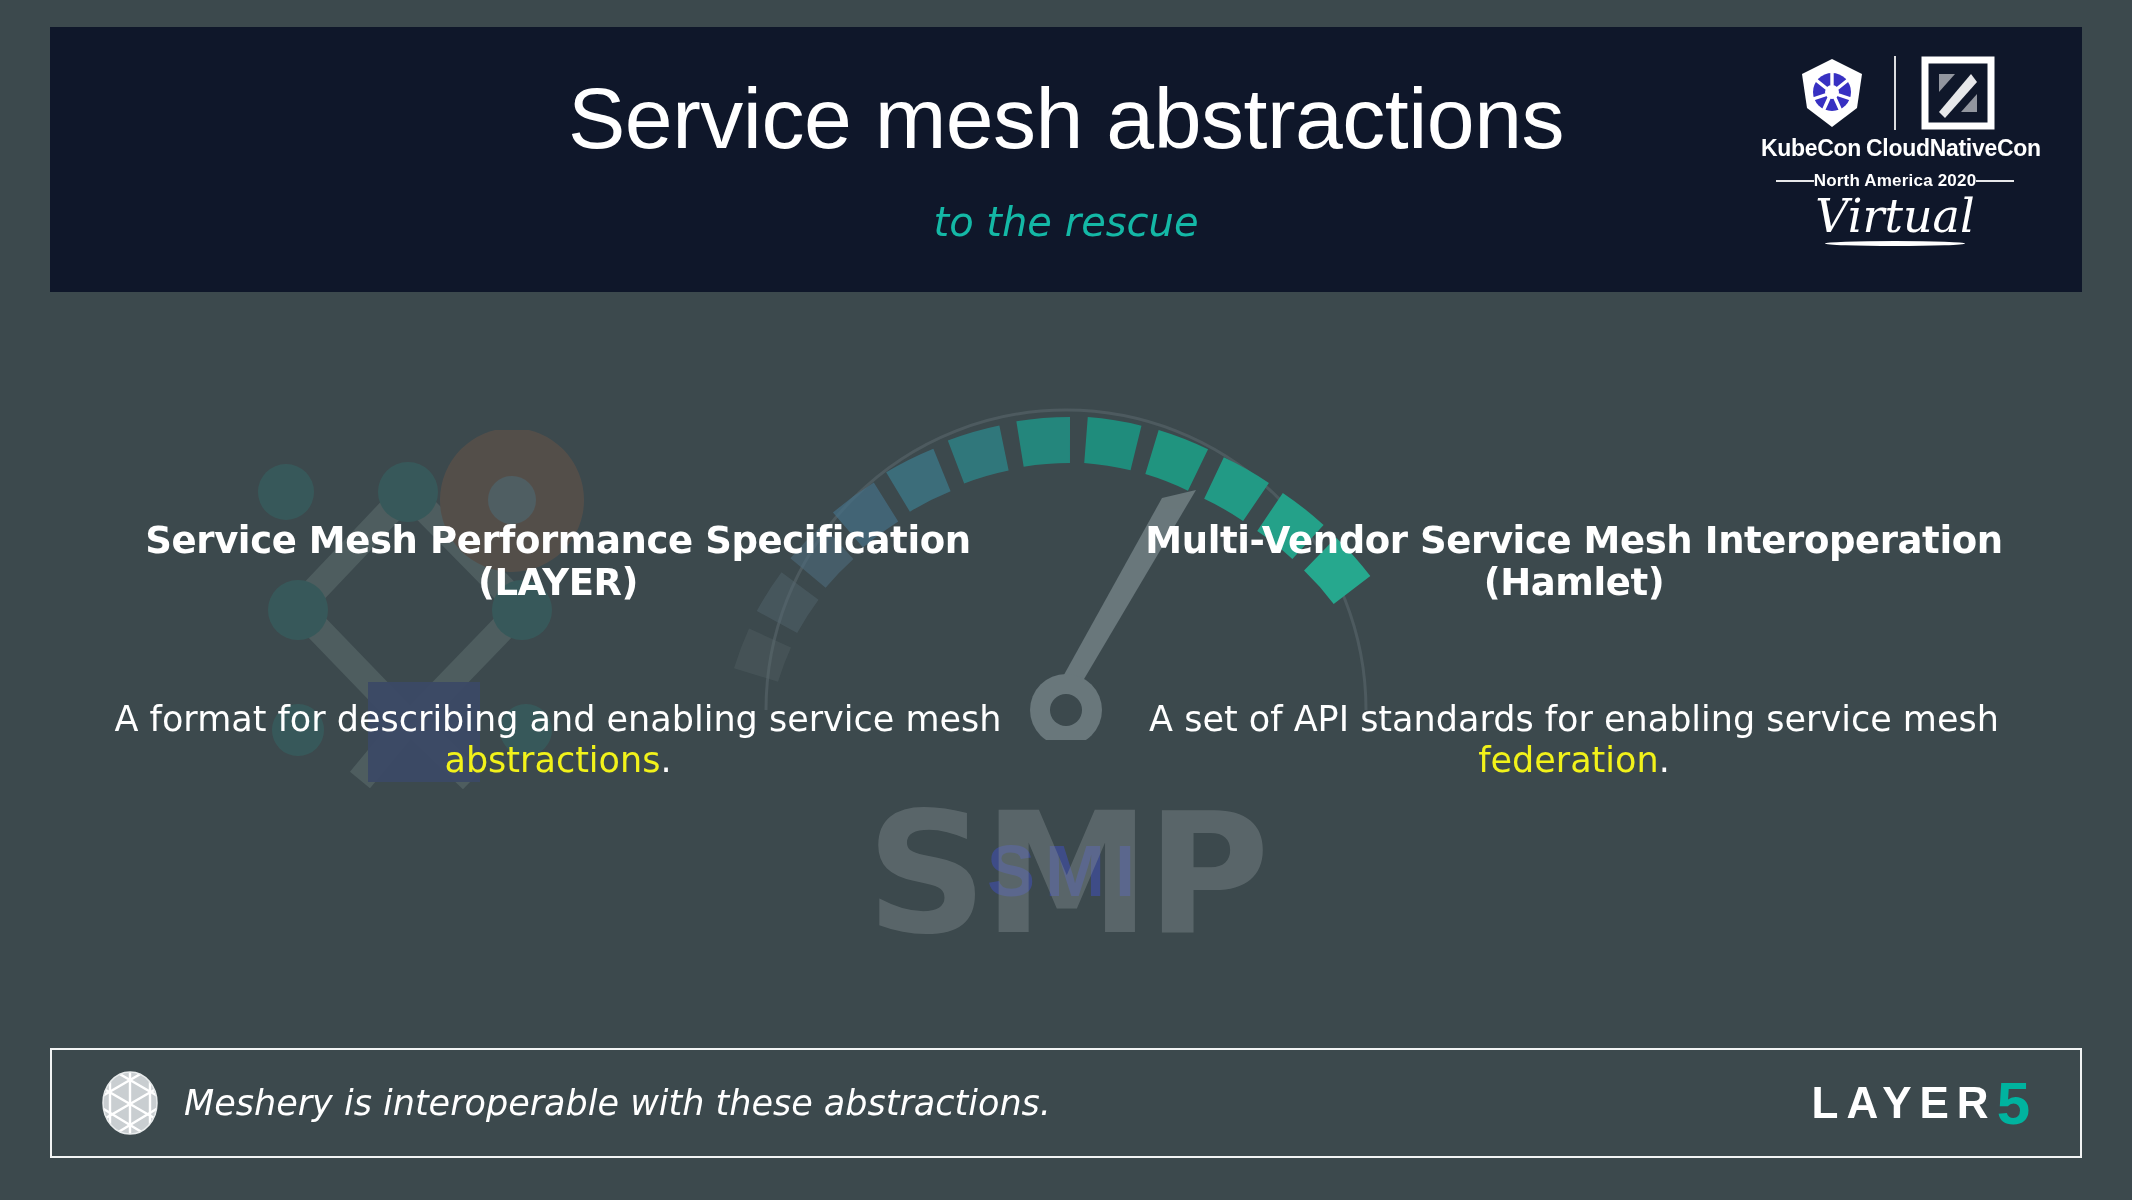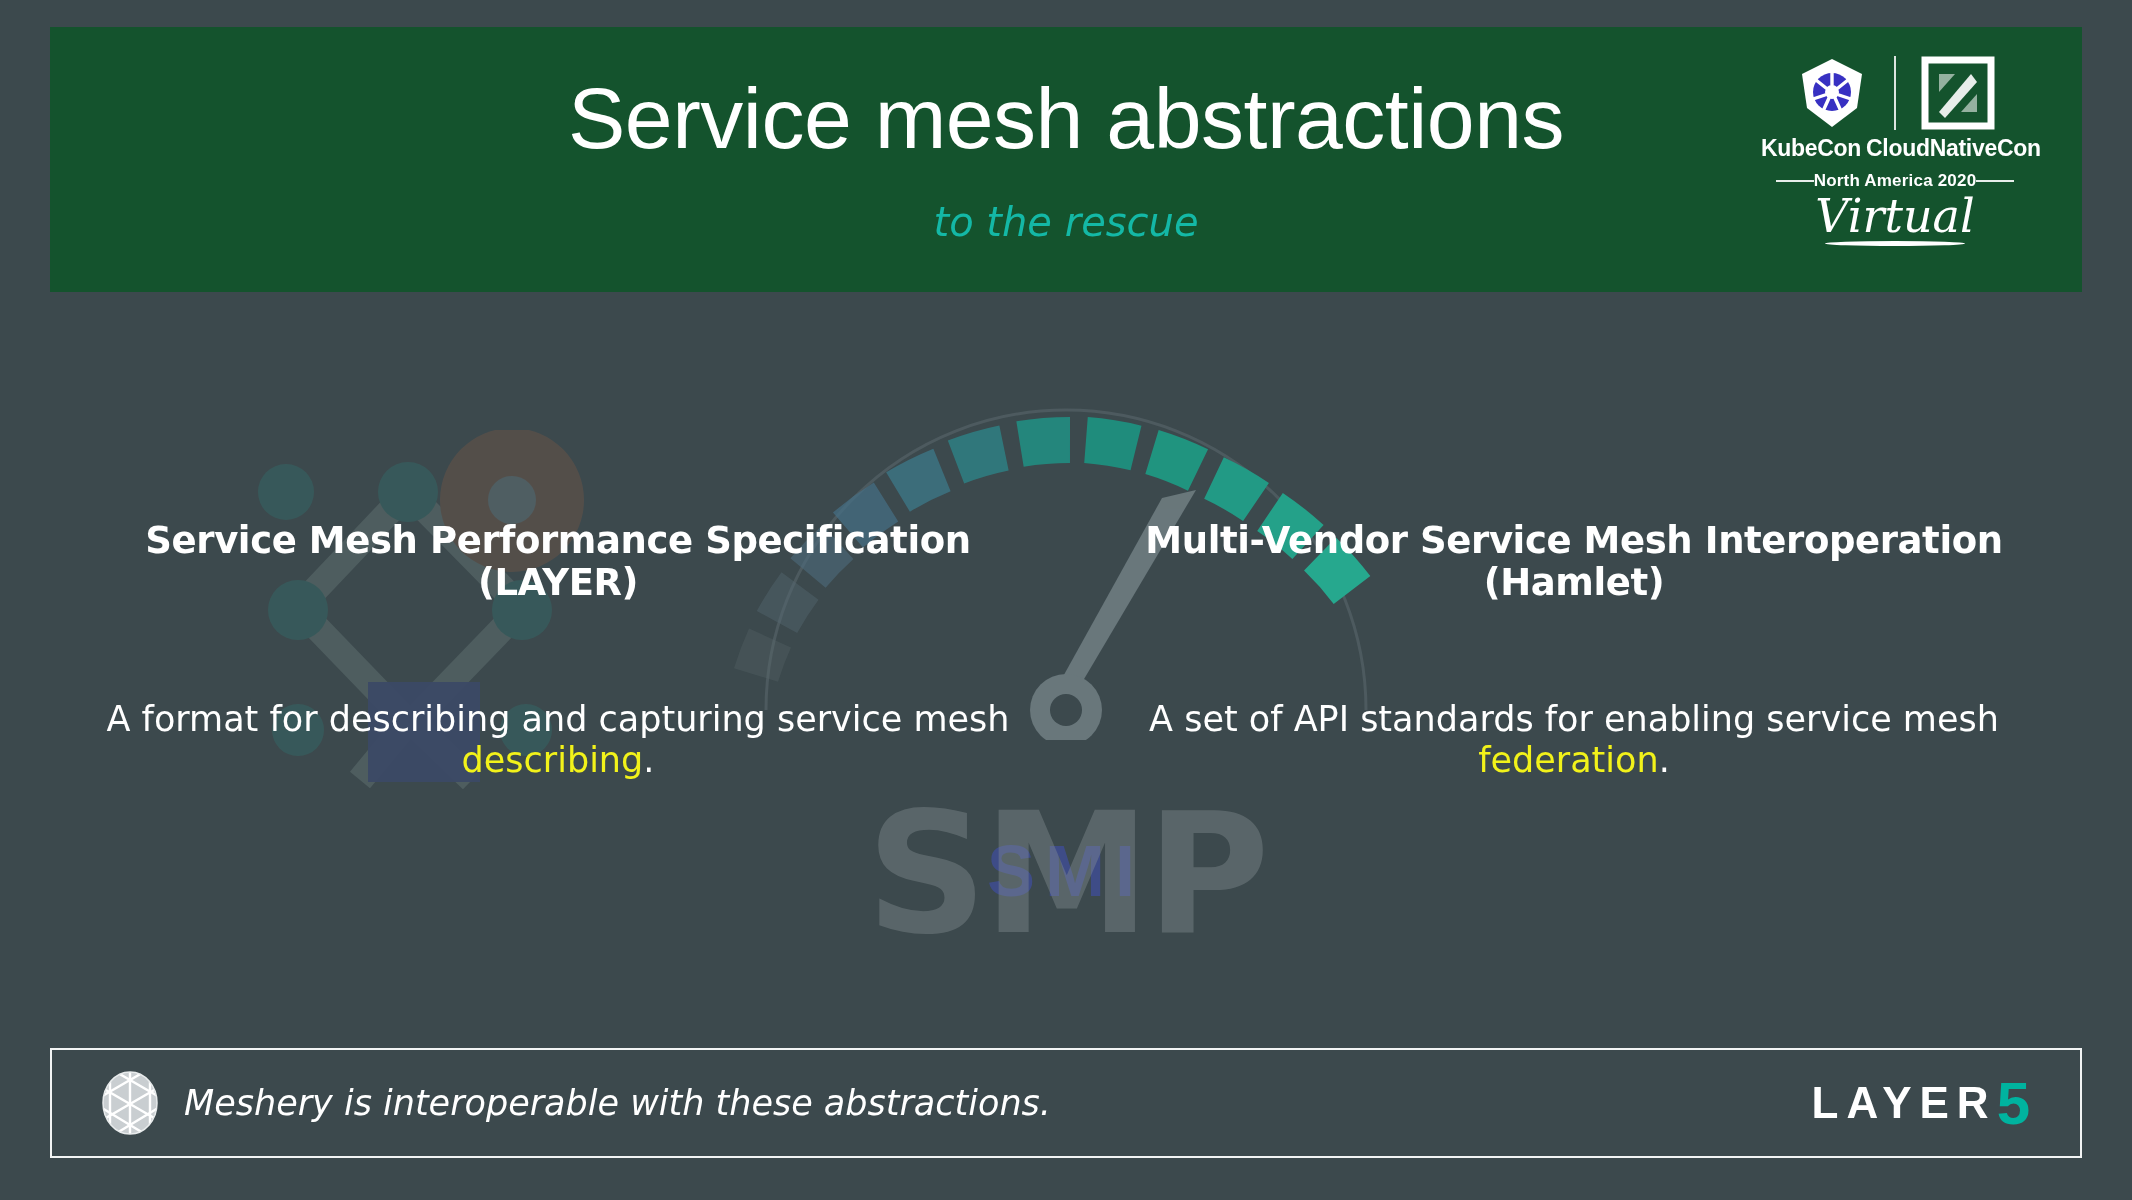--- a/index.html
+++ b/index.html
@@ -9,21 +9,21 @@
     font-family:"Liberation Sans", sans-serif;
     overflow:hidden;
     position:relative;
   }
 
   
   #header-banner{
     position:absolute;
     left:50px; top:27px;
     width:2032px; height:265px;
-    background:#14532d;
+    background:#0f172a;
     overflow:hidden;
   }
   #slide-title{
     position:absolute;
     left:0; right:0; top:48px;
     text-align:center;
     color:#ffffff;
     font-size:86px;
     font-weight:400;
     letter-spacing:-0.5px;
@@ -298,21 +298,21 @@
     <div id="kc-virtual-underline"></div>
   </div>
 </div>
 
 <div id="columns">
 
 
   <div class="column">
     <div class="col-heading">Service Mesh Performance Specification (LAYER)</div>
     <div class="col-body">
-      <span>A format for describing and capturing service mesh </span><span class="hl">describing</span><span>.</span>
+      <span>A format for describing and enabling service mesh </span><span class="hl">abstractions</span><span>.</span>
     </div>
   </div>
 
   <div class="column">
     <div class="col-heading">Multi-Vendor Service Mesh Interoperation (Hamlet)</div>
     <div class="col-body">
       <span>A set of API standards for enabling service mesh </span><span class="hl">federation</span><span>.</span>
     </div>
   </div>
 </div>

